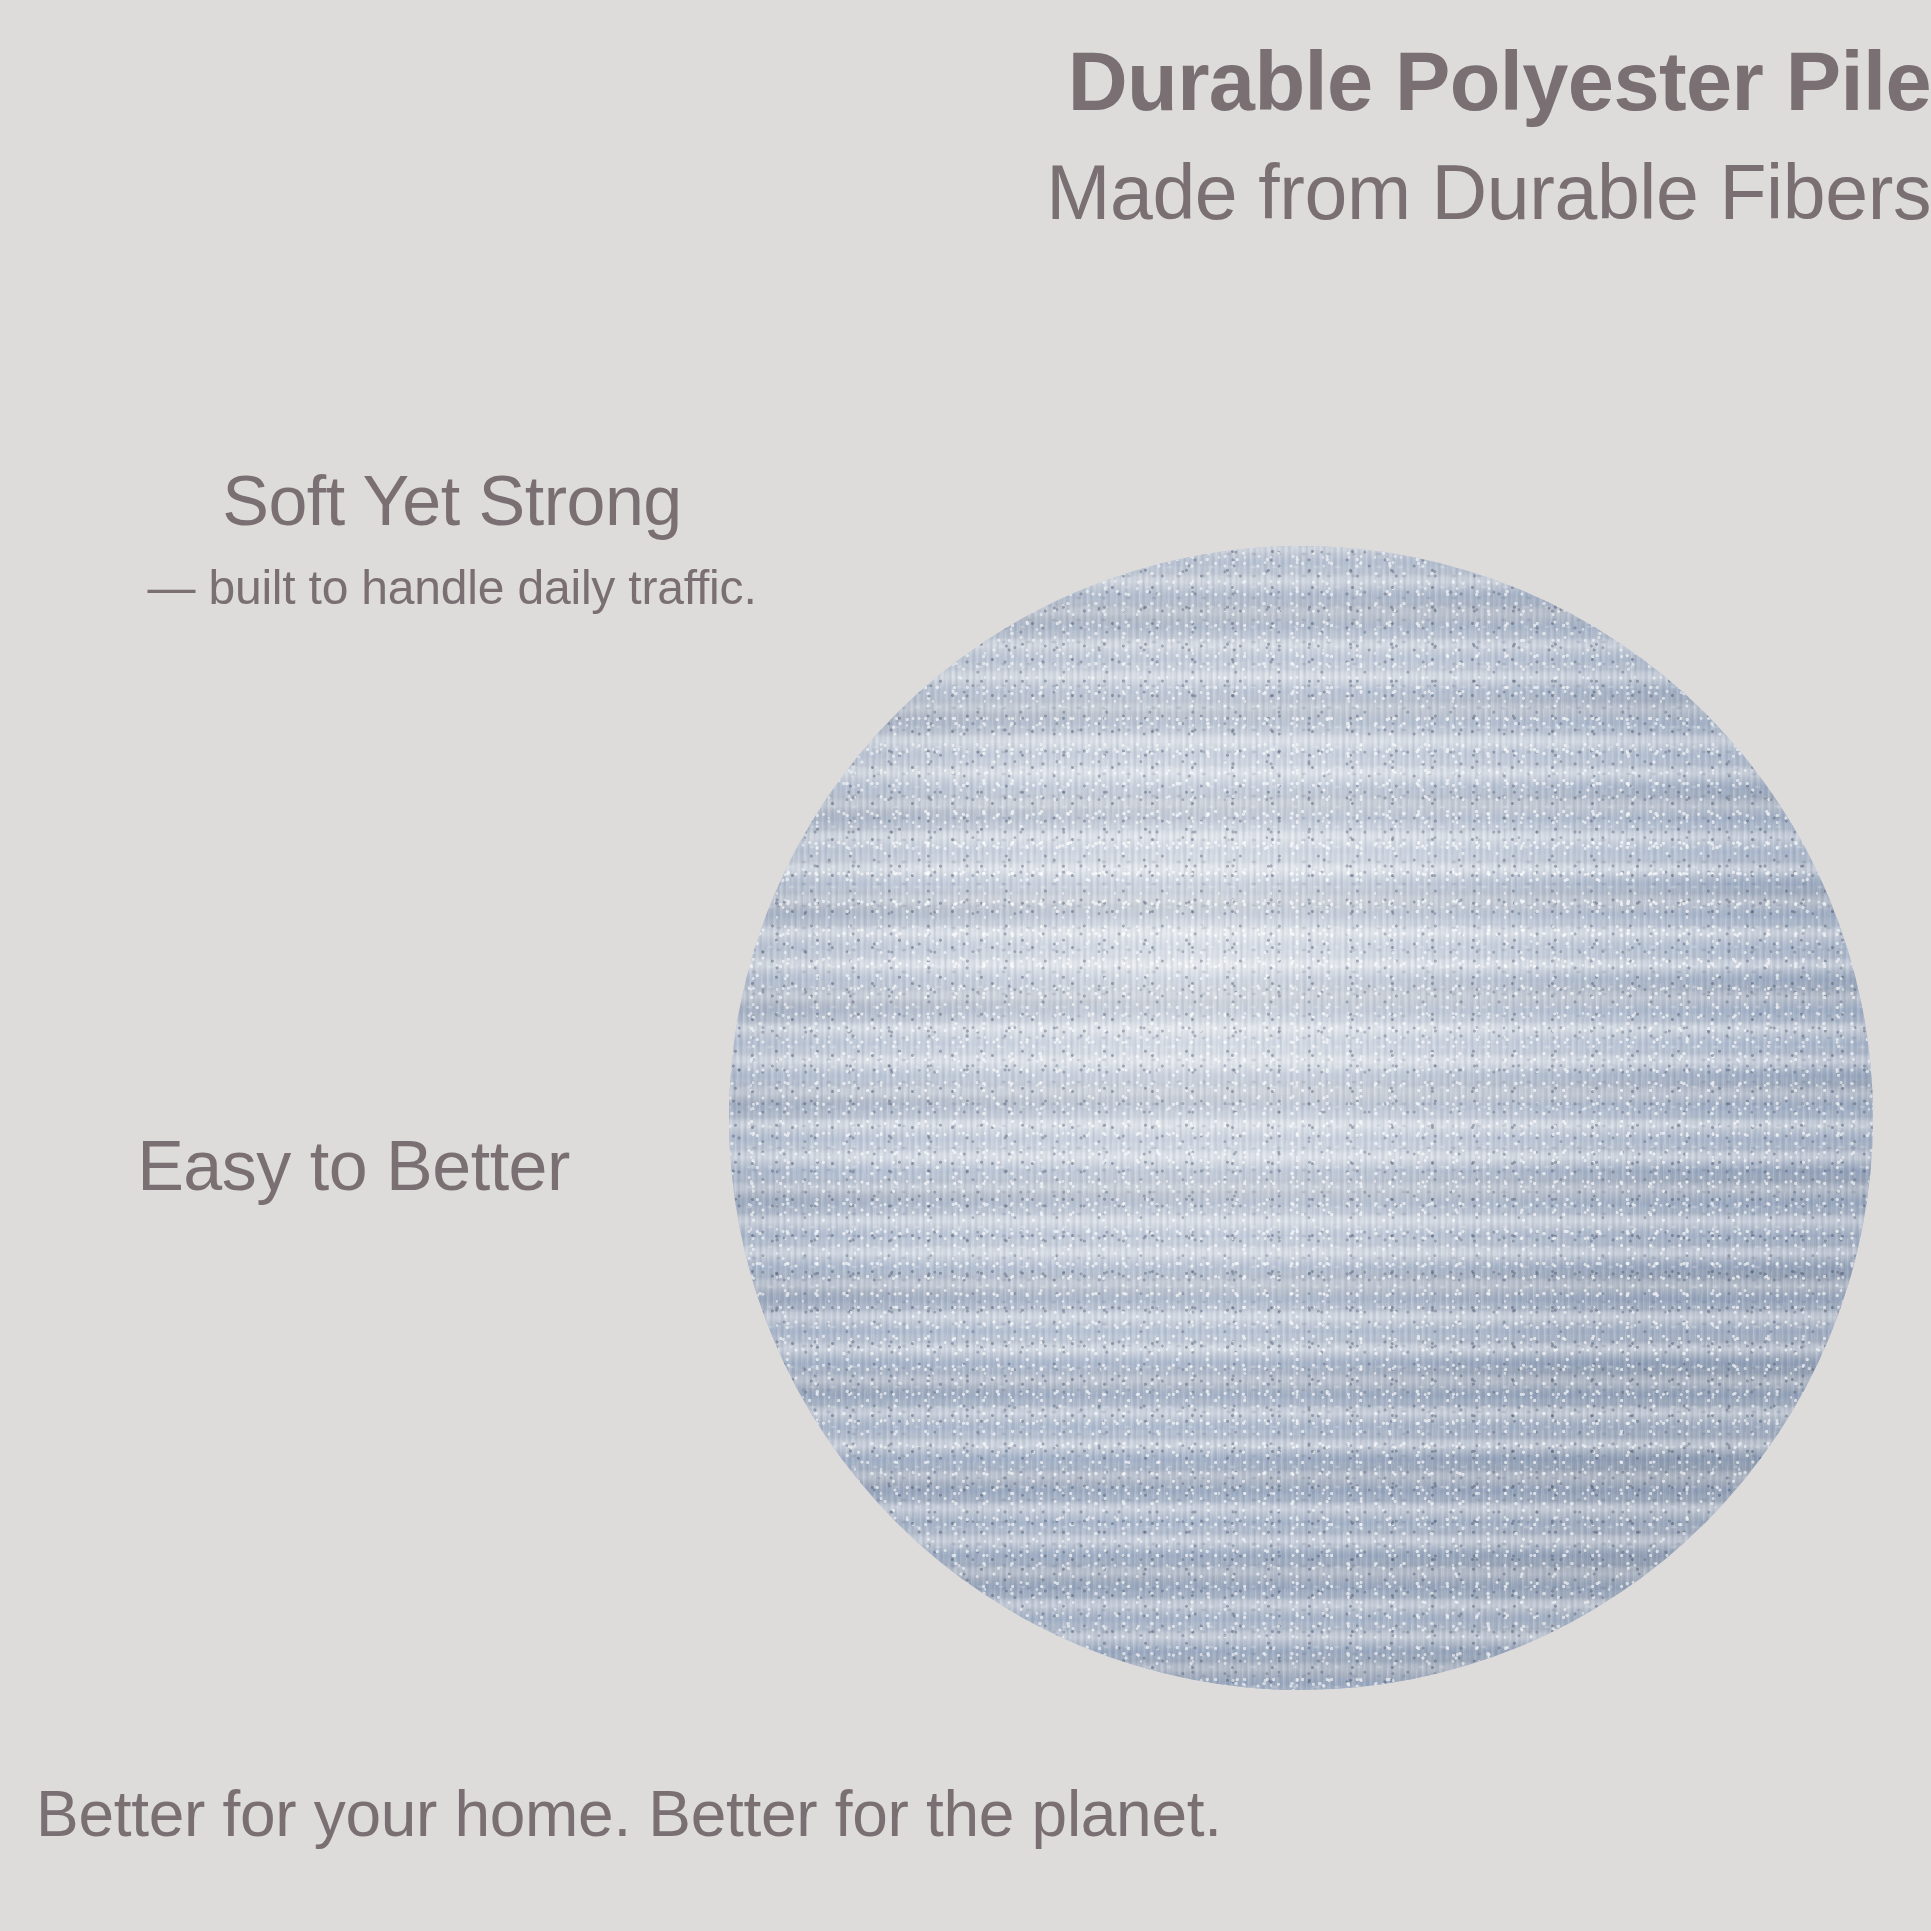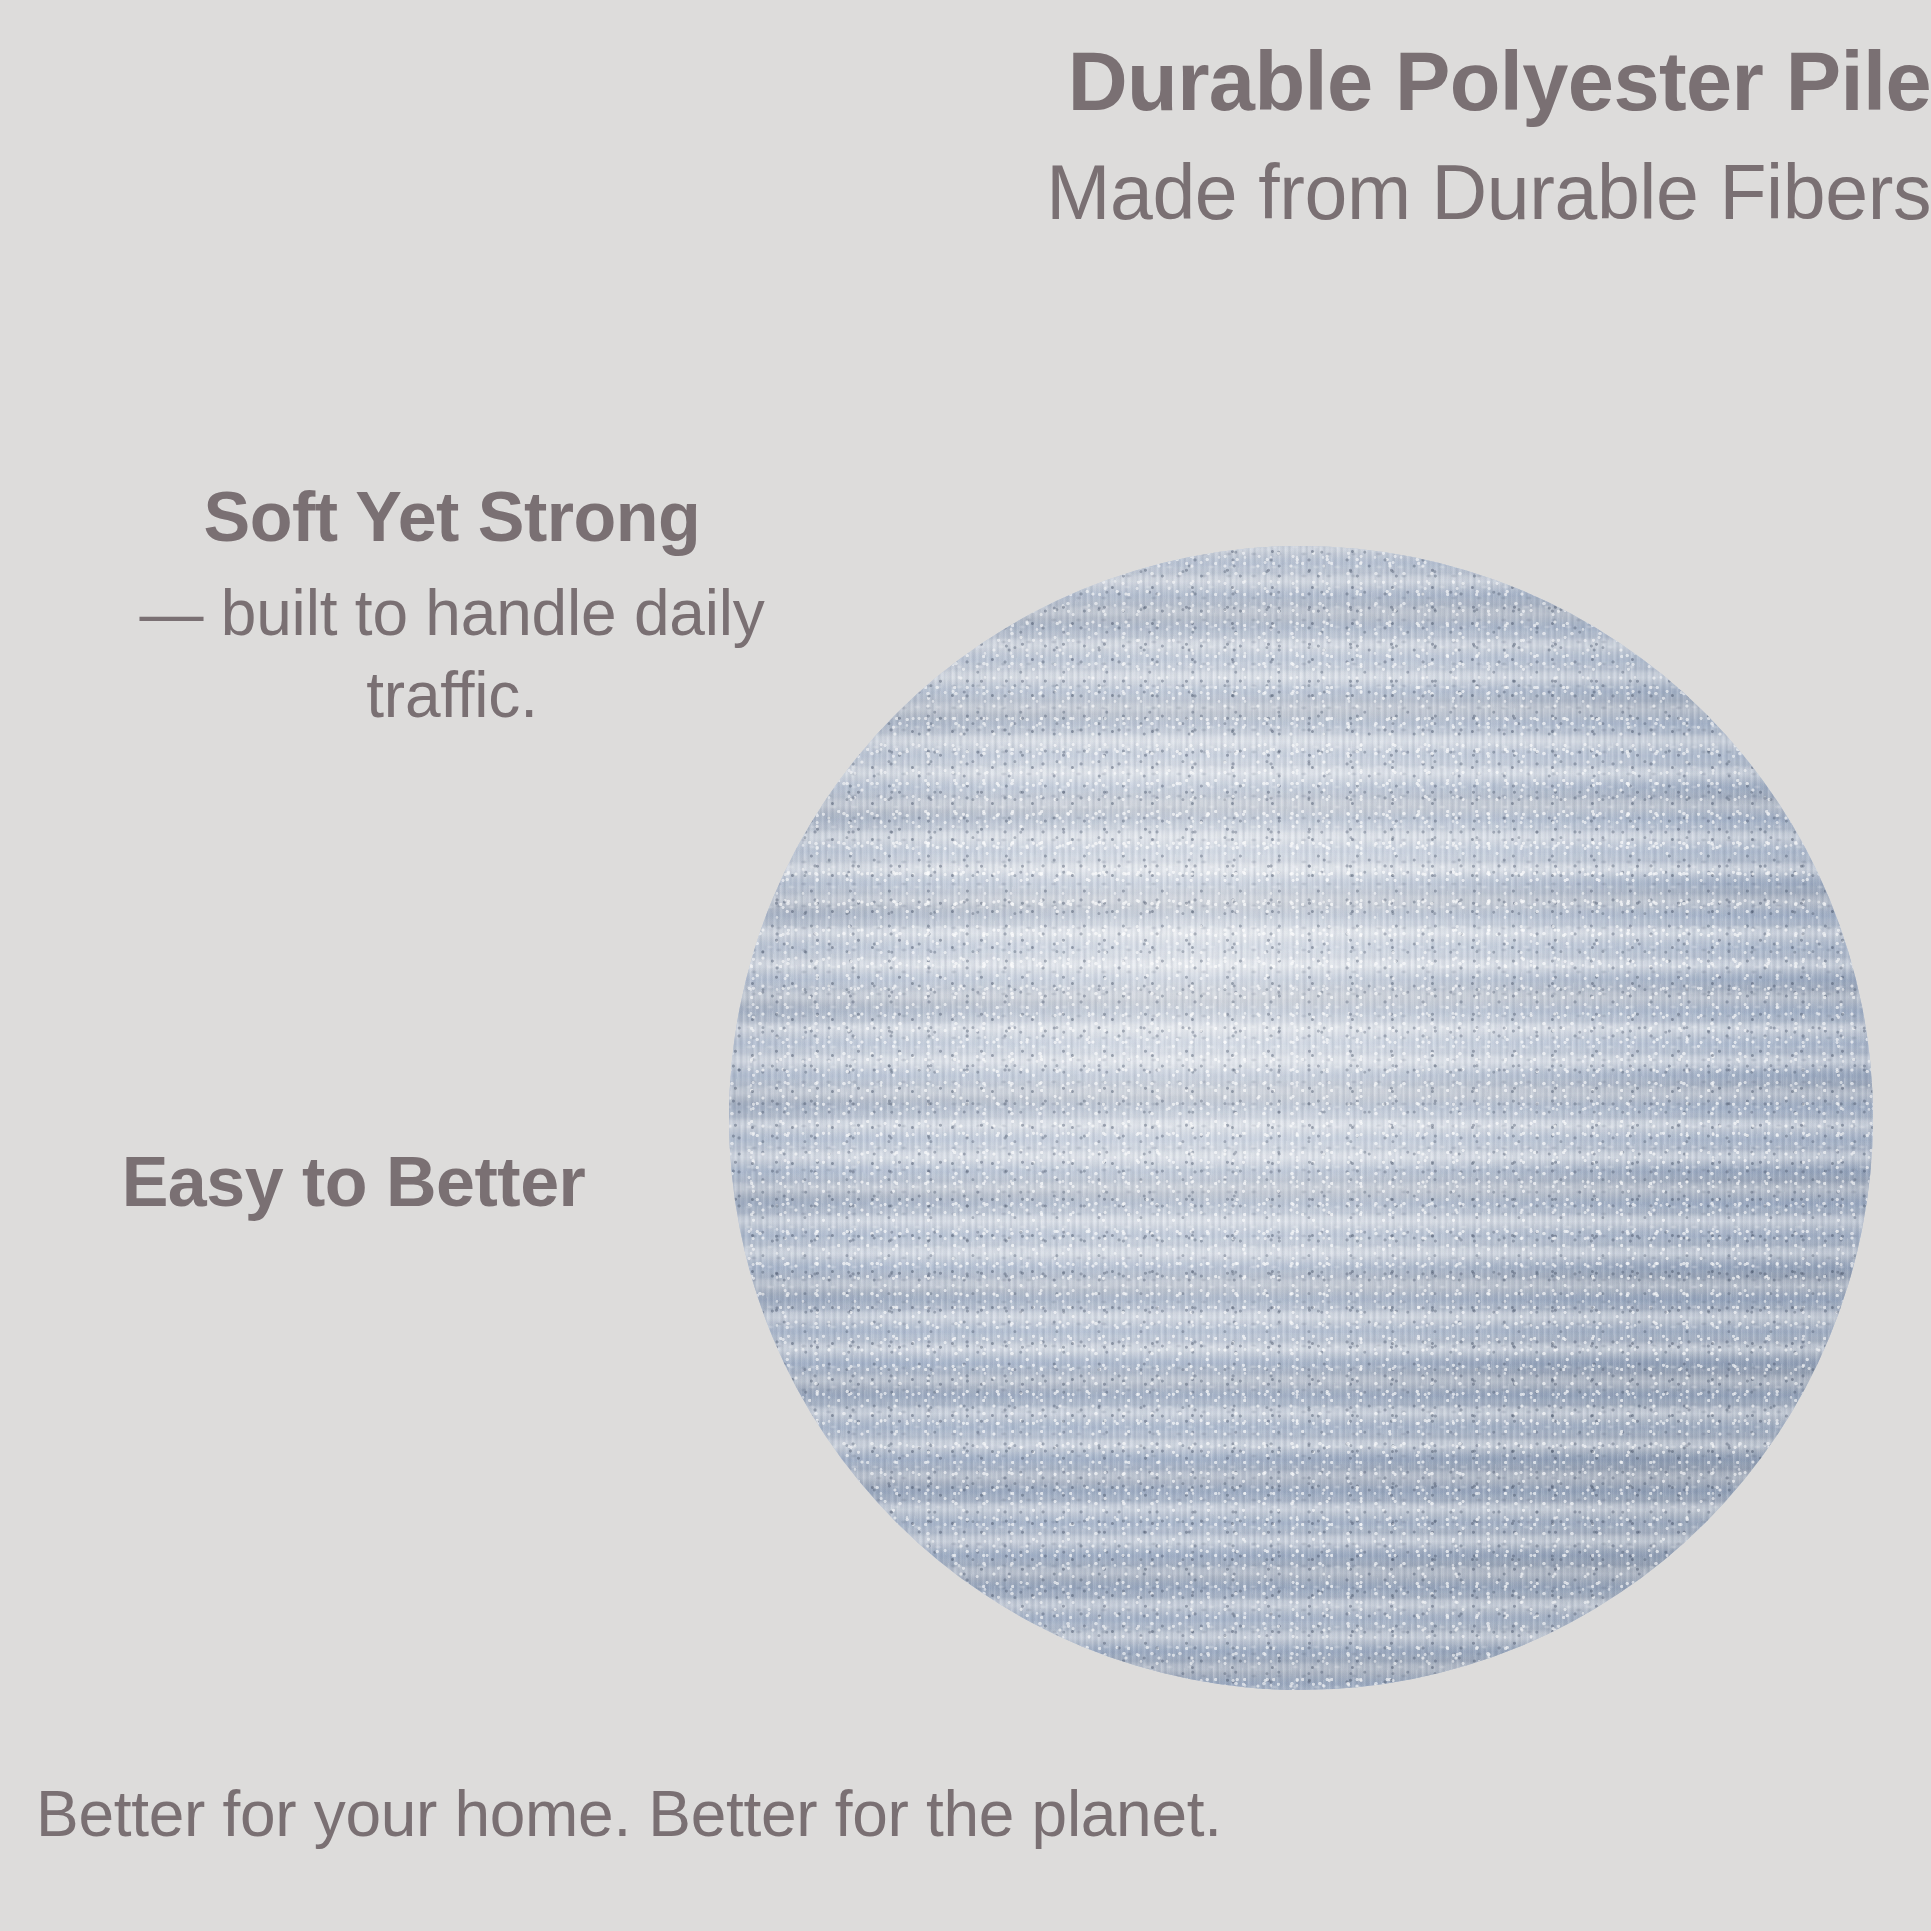--- a/index.html
+++ b/index.html
@@ -43,29 +43,29 @@
     margin: 15.4px 0 0 0;
   }
 
   
   .feature {
     position: absolute;
     text-align: center;
   }
   .feature-title {
     font-size: 70px;
-    font-weight: bold;
+    font-weight: normal;
     color: #7a7073;
     line-height: 1.1;
     letter-spacing: -0.5px;
-    margin: 16px;
+    margin: 0;
     white-space: nowrap;
   }
   .feature-desc {
-    font-size: 64px;
+    font-size: 48px;
     font-weight: normal;
     color: #7a7073;
     line-height: 1.28;
     letter-spacing: -0.2px;
     margin: 17.4px 0 0 0;
   }
 
   #feature-soft {
     top: 463px;
     left: 114px;

